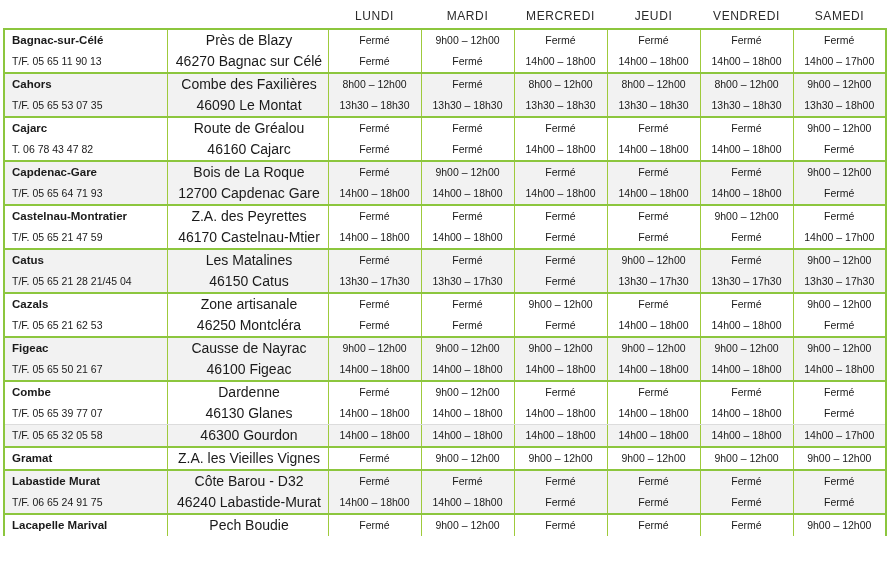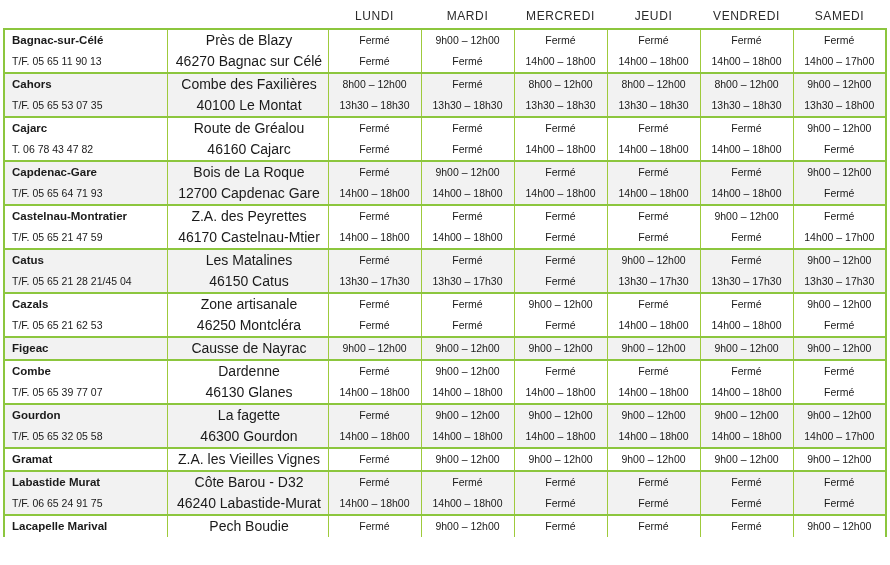--- a/index.html
+++ b/index.html
@@ -145,21 +145,21 @@
           <td class="addr">Combe des Faxilières</td>
           <td class="day">8h00 – 12h00</td>
           <td class="day">Fermé</td>
           <td class="day">8h00 – 12h00</td>
           <td class="day">8h00 – 12h00</td>
           <td class="day">8h00 – 12h00</td>
           <td class="day">9h00 – 12h00</td>
         </tr>
         <tr class="band-b row-bottom">
           <td class="phone">T/F. 05 65 53 07 35</td>
-          <td class="addr">40100 Le Montat</td>
+          <td class="addr">46090 Le Montat</td>
           <td class="day">13h30 – 18h30</td>
           <td class="day">13h30 – 18h30</td>
           <td class="day">13h30 – 18h30</td>
           <td class="day">13h30 – 18h30</td>
           <td class="day">13h30 – 18h30</td>
           <td class="day">13h30 – 18h00</td>
         </tr>
         <tr class="band-a row-top">
           <td class="name">Cajarc</td>
           <td class="addr">Route de Gréalou</td>
@@ -263,49 +263,49 @@
         <tr class="band-b row-top">
           <td class="name">Figeac</td>
           <td class="addr">Causse de Nayrac</td>
           <td class="day">9h00 – 12h00</td>
           <td class="day">9h00 – 12h00</td>
           <td class="day">9h00 – 12h00</td>
           <td class="day">9h00 – 12h00</td>
           <td class="day">9h00 – 12h00</td>
           <td class="day">9h00 – 12h00</td>
         </tr>
+        <tr class="band-b row-bottom">
+          <td class="phone">T/F. 05 65 50 21 67</td>
+          <td class="addr">46100 Figeac</td>
+          <td class="day">14h00 – 18h00</td>
+          <td class="day">14h00 – 18h00</td>
+          <td class="day">14h00 – 18h00</td>
+          <td class="day">14h00 – 18h00</td>
+          <td class="day">14h00 – 18h00</td>
+          <td class="day">14h00 – 18h00</td>
+        </tr>
         <tr class="band-a row-top">
           <td class="name">Combe</td>
           <td class="addr">Dardenne</td>
           <td class="day">Fermé</td>
           <td class="day">9h00 – 12h00</td>
           <td class="day">Fermé</td>
           <td class="day">Fermé</td>
           <td class="day">Fermé</td>
           <td class="day">Fermé</td>
         </tr>
         <tr class="band-a row-bottom">
           <td class="phone">T/F. 05 65 39 77 07</td>
           <td class="addr">46130 Glanes</td>
           <td class="day">14h00 – 18h00</td>
           <td class="day">14h00 – 18h00</td>
           <td class="day">14h00 – 18h00</td>
           <td class="day">14h00 – 18h00</td>
           <td class="day">14h00 – 18h00</td>
           <td class="day">Fermé</td>
-        </tr>
-        <tr class="band-b row-top">
-          <td class="name">Gourdon</td>
-          <td class="addr">La fagette</td>
-          <td class="day">Fermé</td>
-          <td class="day">9h00 – 12h00</td>
-          <td class="day">9h00 – 12h00</td>
-          <td class="day">9h00 – 12h00</td>
-          <td class="day">9h00 – 12h00</td>
-          <td class="day">9h00 – 12h00</td>
         </tr>
         <tr class="band-b row-bottom">
           <td class="phone">T/F. 05 65 32 05 58</td>
           <td class="addr">46300 Gourdon</td>
           <td class="day">14h00 – 18h00</td>
           <td class="day">14h00 – 18h00</td>
           <td class="day">14h00 – 18h00</td>
           <td class="day">14h00 – 18h00</td>
           <td class="day">14h00 – 18h00</td>
           <td class="day">14h00 – 17h00</td>

